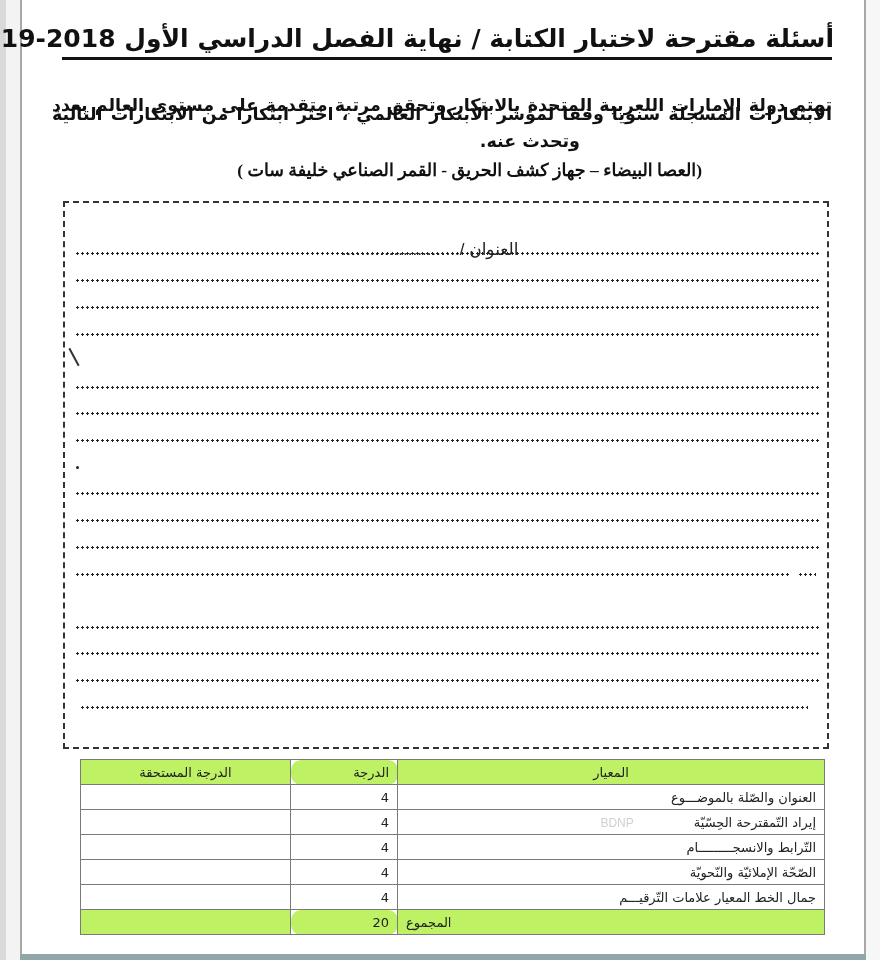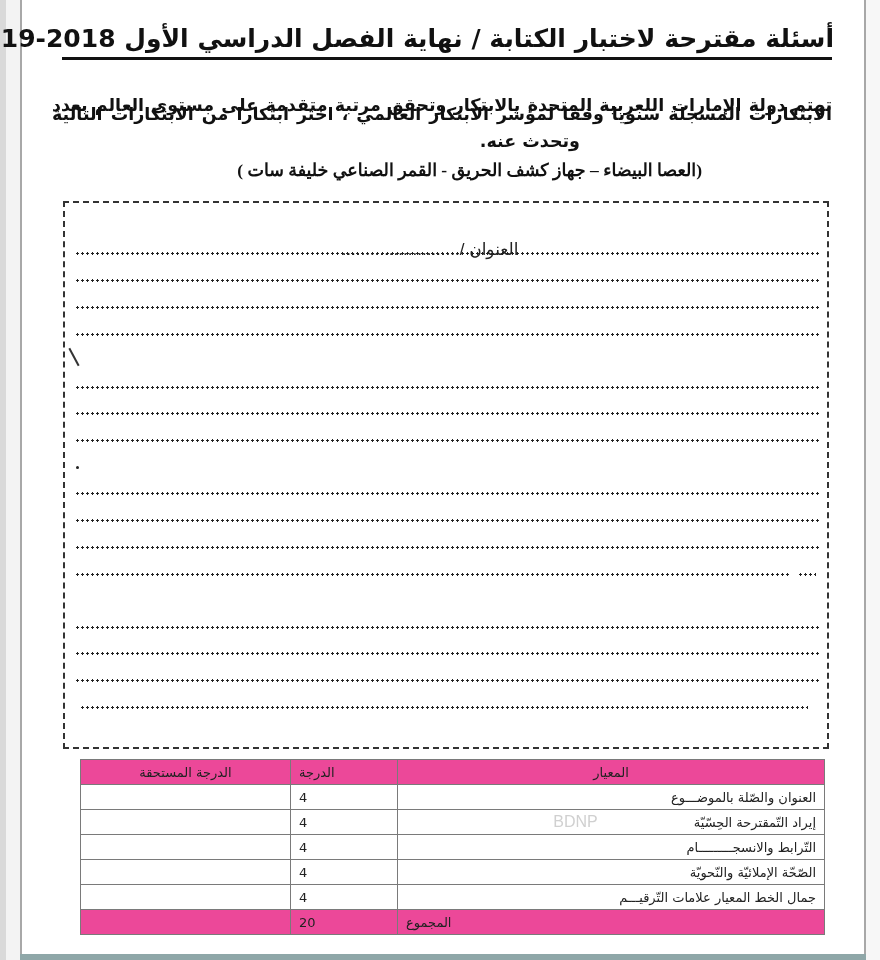--- a/index.html
+++ b/index.html
@@ -58,26 +58,26 @@
     }
 
     table.rubric {
       position: absolute; left: 80px; top: 759px; width: 745px;
       border-collapse: collapse; direction: rtl;
       font-family: "DejaVu Sans", sans-serif; font-size: 13px; color: #222;
     }
     table.rubric td, table.rubric th {
       border: 1.5px solid #7a7a7a; height: 24px; padding: 0 8px; font-weight: normal;
     }
-    table.rubric tr.head th, table.rubric tr.total td { background: #ec4899; }
+    table.rubric tr.head th, table.rubric tr.total td { background: #bef264; }
     .col-criterion { width: 410px; text-align: right; }
-    .col-grade { width: 90px; text-align: left; }
+    .col-grade { width: 90px; text-align: right; border-radius: 10px; }
     .col-earned { text-align: center; }
     th.col-criterion { text-align: center; }
-    .watermark { color: #d0d0d0; font-size: 16px; margin-right: 96px; font-family: "Liberation Sans", sans-serif; }
+    .watermark { color: #d0d0d0; font-size: 12px; margin-right: 60px; font-family: "Liberation Sans", sans-serif; }
   </style>
 </head>
 <body>
 
 <div class="left-strip"></div>
 <div class="left-strip2"></div>
 <div class="page-border-left"></div>
 <div class="page-border-right"></div>
 <div class="right-strip"></div>
 <div class="bottom-band"></div>

